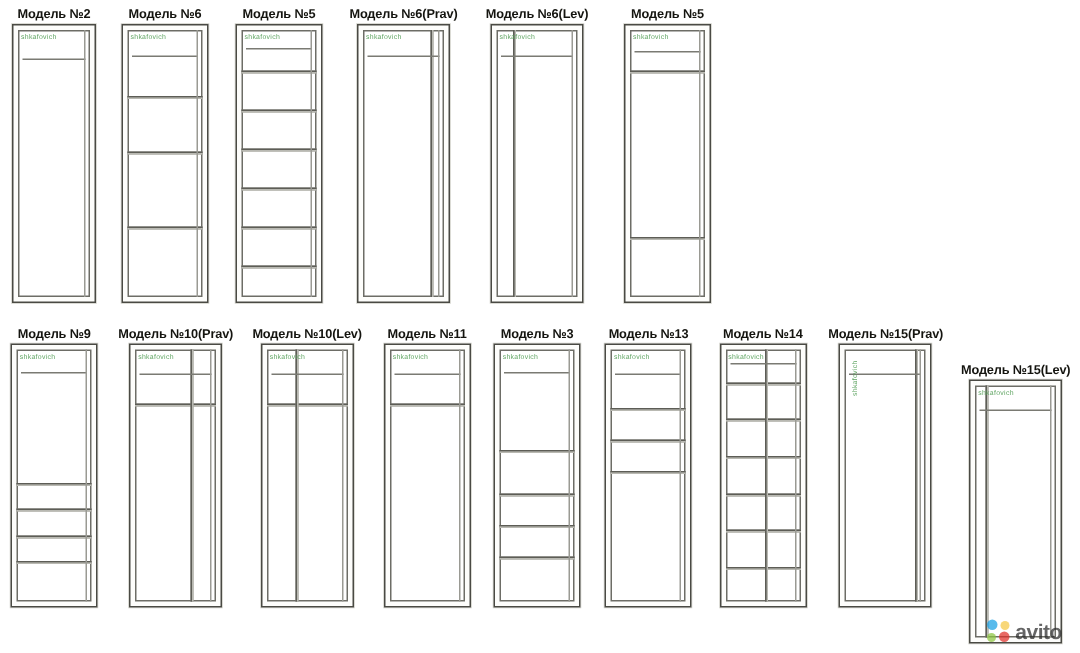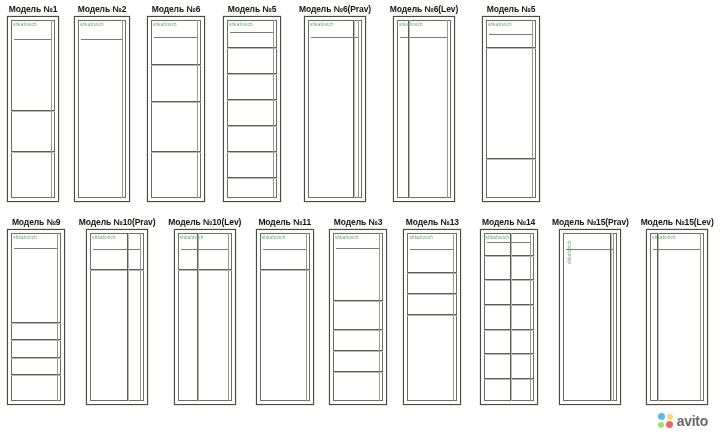--- a/index.html
+++ b/index.html
@@ -140,31 +140,20 @@
     font-weight: bold;
     color: #2b2b2b;
     letter-spacing: -0.3px;
   }
 </style>
 </head>
 <body>
 
 <div id="sheet">
   <div class="row" id="row1">
-      <div class="cell" style="width: 66px;">
-        <div class="cell-title">Модель №1</div>
-        <div class="cabinet" style="width: 52px; height: 186px;">
-          <div class="frame-inner"></div>
-          <div class="shelf" style="top: 93px;"></div>
-          <div class="shelf" style="top: 133.92px;"></div>
-          <div class="rod" style="top: 22.32px; left: 6px; right: 6px;"></div>
-          <div class="door-edge" style="right: 6px;"></div>
-          <div class="wm wm-tl">shkafovich</div>
-        </div>
-      </div>
       <div class="cell" style="width: 72px;">
         <div class="cell-title">Модель №2</div>
         <div class="cabinet" style="width: 56px; height: 186px;">
           <div class="frame-inner"></div>
           <div class="rod" style="top: 22.32px; left: 6px; right: 6px;"></div>
           <div class="door-edge" style="right: 6px;"></div>
           <div class="wm wm-tl">shkafovich</div>
         </div>
       </div>
       <div class="cell" style="width: 76px;">
@@ -316,21 +305,21 @@
       <div class="cell" style="width: 92px;">
         <div class="cell-title">Модель №15(Prav)</div>
         <div class="cabinet" style="width: 62px; height: 176px;">
           <div class="frame-inner"></div>
           <div class="divider" style="left: 49.6px;"></div>
           <div class="rod" style="top: 19.36px; left: 6px; right: 6px;"></div>
           <div class="door-edge" style="right: 6px;"></div>
           <div class="wm wm-vert">shkafovich</div>
         </div>
       </div>
-      <div class="cell" style="width: 90px;">
+      <div class="cell" style="width: 90px; margin-top: 24px;">
         <div class="cell-title">Модель №15(Lev)</div>
         <div class="cabinet" style="width: 62px; height: 176px;">
           <div class="frame-inner"></div>
           <div class="divider" style="left: 9.92px;"></div>
           <div class="rod" style="top: 19.36px; left: 6px; right: 6px;"></div>
           <div class="door-edge" style="right: 6px;"></div>
           <div class="wm wm-tl">shkafovich</div>
         </div>
       </div>
     </div>

